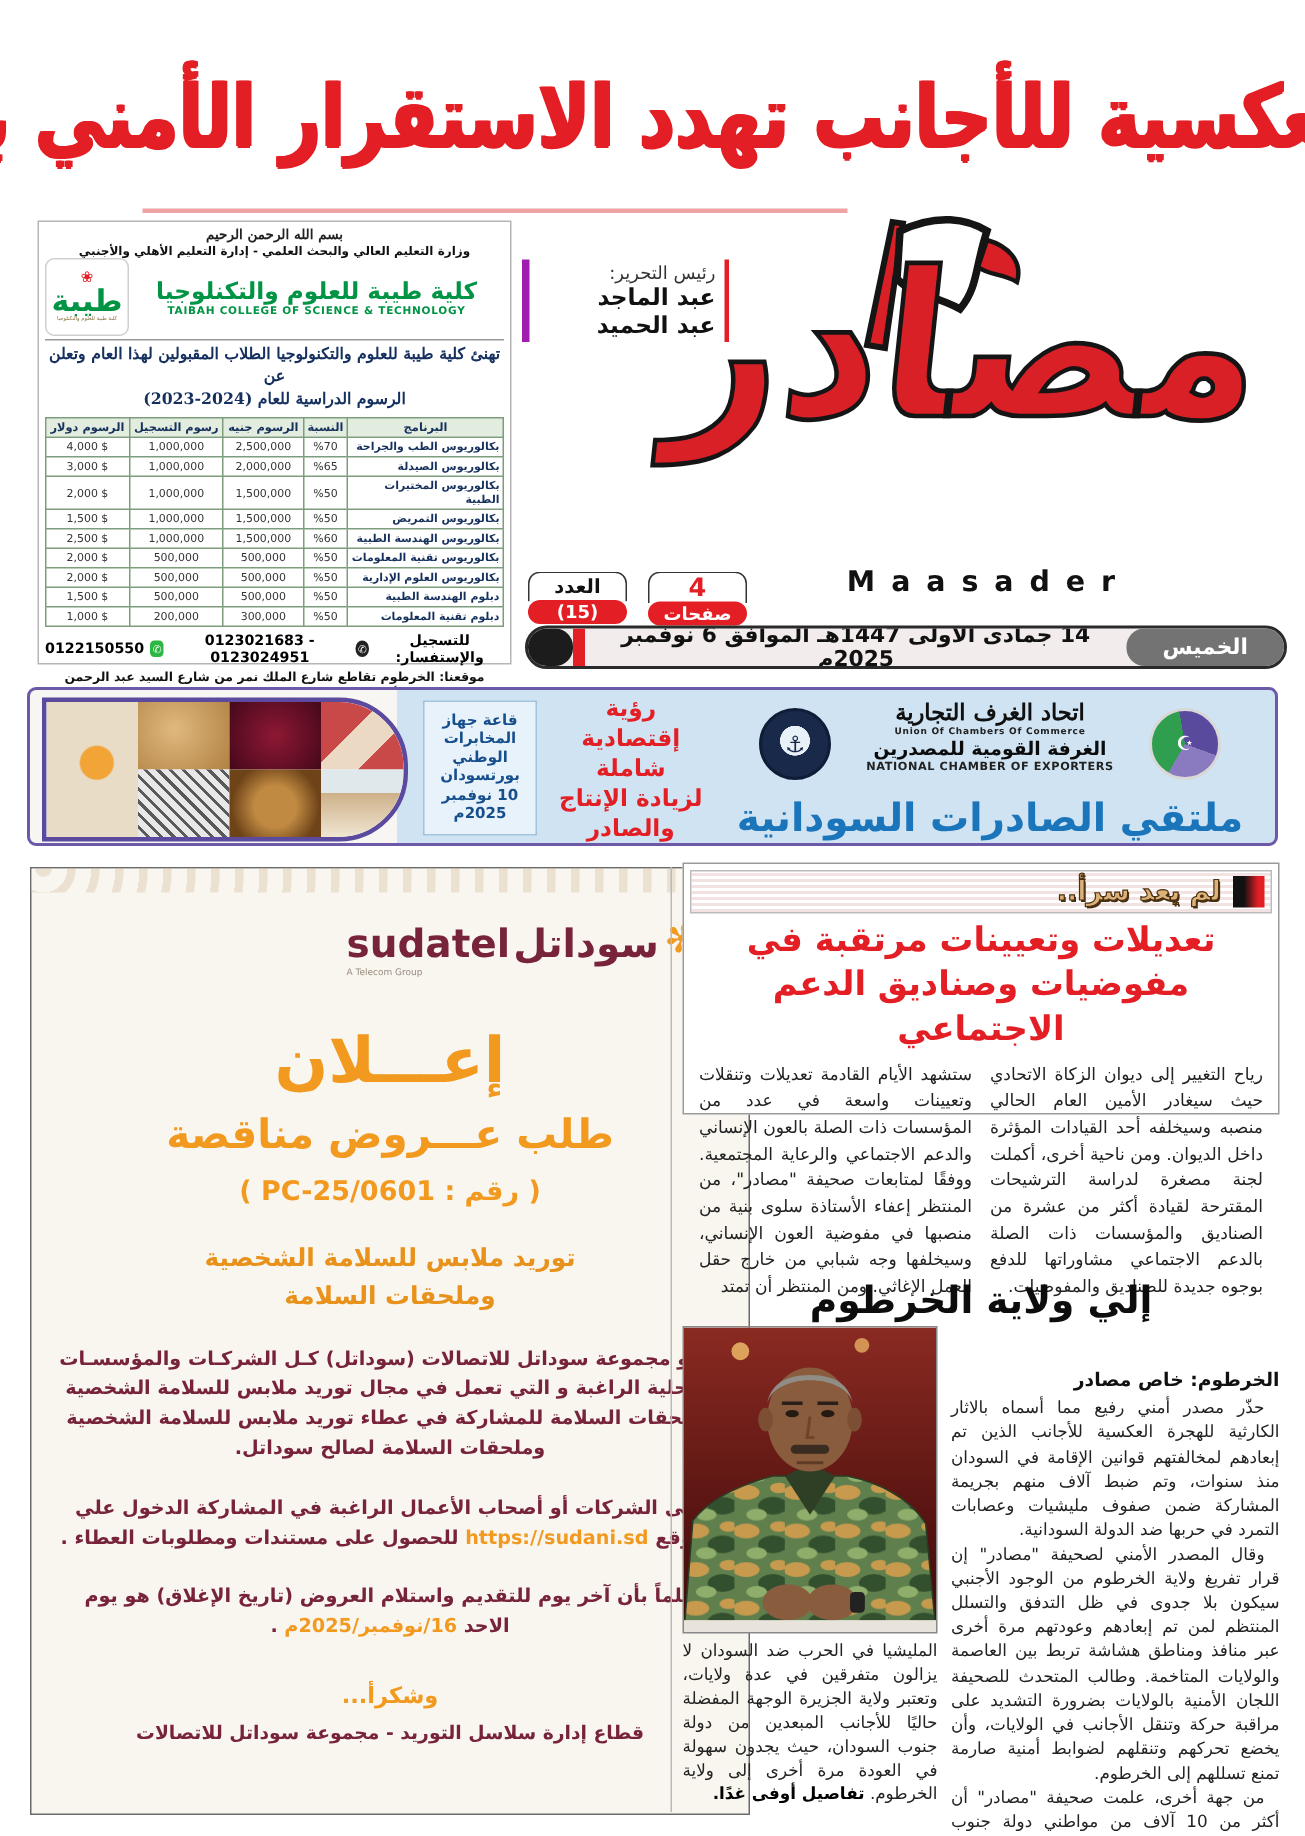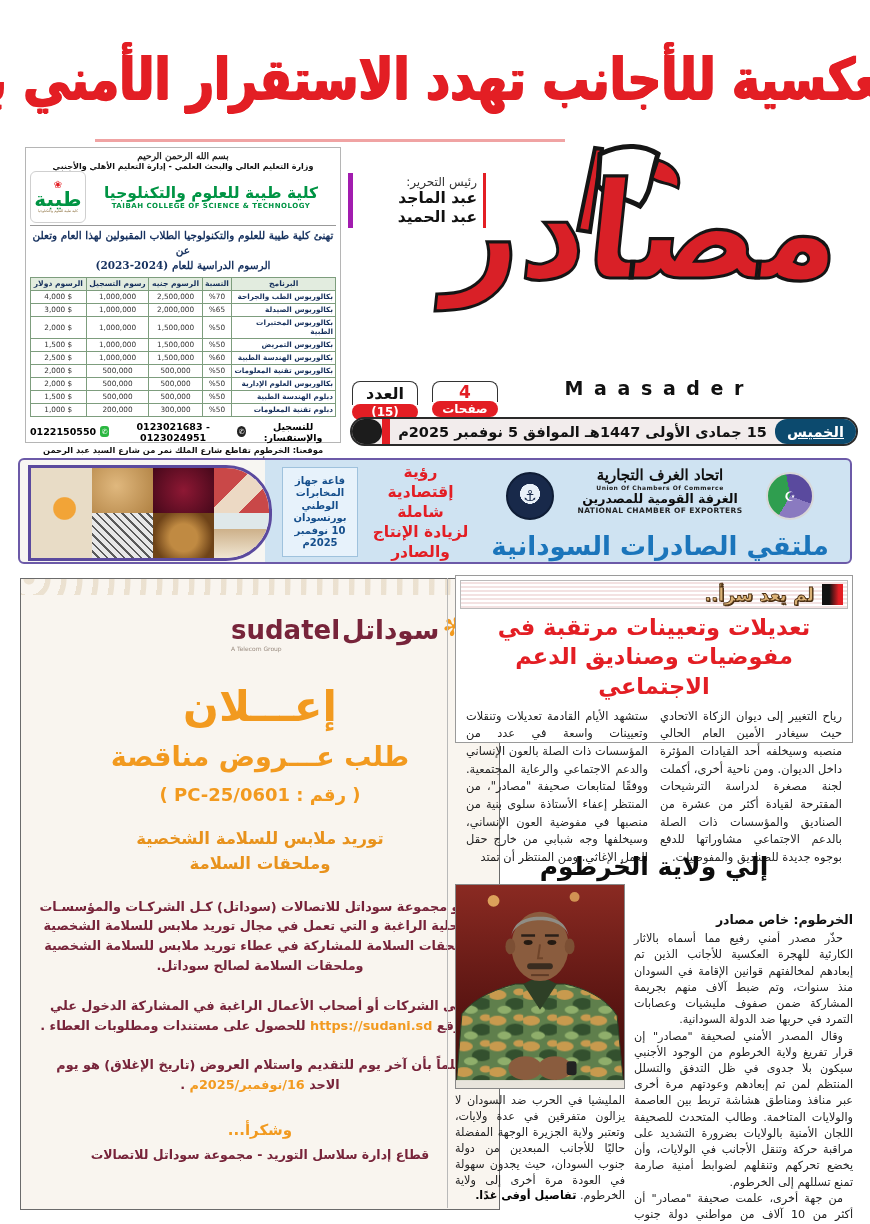--- a/index.html
+++ b/index.html
@@ -49,25 +49,25 @@
   .tagline-row{position:absolute;left:455px;top:377px;width:400px;direction:rtl;display:flex;align-items:baseline;justify-content:center;gap:10px;white-space:nowrap;}
   .tagline-ar{font-size:24px;font-weight:900;color:#111;}
   .tagline-en{font-size:19px;font-weight:900;color:#111;letter-spacing:2px;}
   .publisher{position:absolute;left:455px;top:406px;width:400px;text-align:center;font-size:14.5px;font-weight:900;color:#111;direction:rtl;}
   .badge{position:absolute;width:66px;text-align:center;}
   .badge .b-top{background:#fff;border:1.5px solid #333;border-bottom:0;border-radius:8px 8px 0 0;font-weight:900;padding:0 4px;}
   .badge .b-bot{background:#e31e24;color:#fff;border-radius:9px;font-weight:bold;font-size:12px;padding:1px 0;position:relative;top:-1px;}
   .badge-pages{left:432px;top:381px;}
   .badge-pages .b-top{color:#e31e24;font-size:17px;}
   .badge-issue{left:352px;top:381px;}
-  .badge-issue .b-top{color:#111;font-size:16px;padding:2px 4px;}
+  .badge-issue .b-top{color:#111;font-size:13px;padding:2px 4px;}
 
   .date-bar{position:absolute;left:350px;top:417px;width:508px;height:29px;background:#f2ecec;border:2px solid #2a2a2a;border-radius:15px;
     box-sizing:border-box;display:flex;direction:rtl;align-items:center;overflow:hidden;}
-  .day-badge{background:#0c4a6e;color:#fff;font-weight:900;font-size:14.5px;height:100%;display:flex;align-items:center;padding:0 12px;border-radius:12px 0 0 12px;text-decoration:underline;}
+  .day-badge{background:#737373;color:#fff;font-weight:900;font-size:14.5px;height:100%;display:flex;align-items:center;padding:0 24px;border-radius:12px 0 0 12px;}
   .date-text{flex:1;text-align:center;font-weight:900;font-size:14.5px;color:#111;}
   .date-cap{width:30px;height:100%;background:#1c1c1c;border-radius:0 12px 12px 0;}
   .date-sliver{width:8px;height:100%;background:#e31e24;}
 
   
   .banner{position:absolute;left:18px;top:458px;width:834px;height:106px;border:2px solid #6c5aa8;border-radius:6px;box-sizing:border-box;
     background:linear-gradient(to right,#f7f6f2 0 245px,#cfe3f2 245px 100%);overflow:hidden;}
   .collage{position:absolute;left:8px;top:5px;width:238px;height:90px;border:3px solid #5b4a9e;border-radius:0 46px 46px 0;overflow:hidden;
     display:grid;grid-template-columns:1fr 1fr 1fr .9fr;grid-template-rows:1fr 1fr;background:#fff;}
   .collage div{width:100%;height:100%;}
@@ -270,21 +270,21 @@
     <div class="b-top">4</div>
     <div class="b-bot">صفحات</div>
   </div>
 
   <div class="tagline-row">
     <span class="tagline-en">M a a s a d e r</span>
   </div>
 
   <div class="date-bar">
     <div class="day-badge">الخميس</div>
-    <div class="date-text">15 جمادى الأولى 1447هـ الموافق 5 نوفمبر 2025م</div>
+    <div class="date-text">14 جمادى الأولى 1447هـ الموافق 6 نوفمبر 2025م</div>
     <div class="date-sliver"></div>
     <div class="date-cap"></div>
   </div>
 
   <div class="banner">
     <div class="collage">
       <div class="c1"></div>
       <div class="c2"></div>
       <div class="c3"></div>
       <div class="c4"></div>

